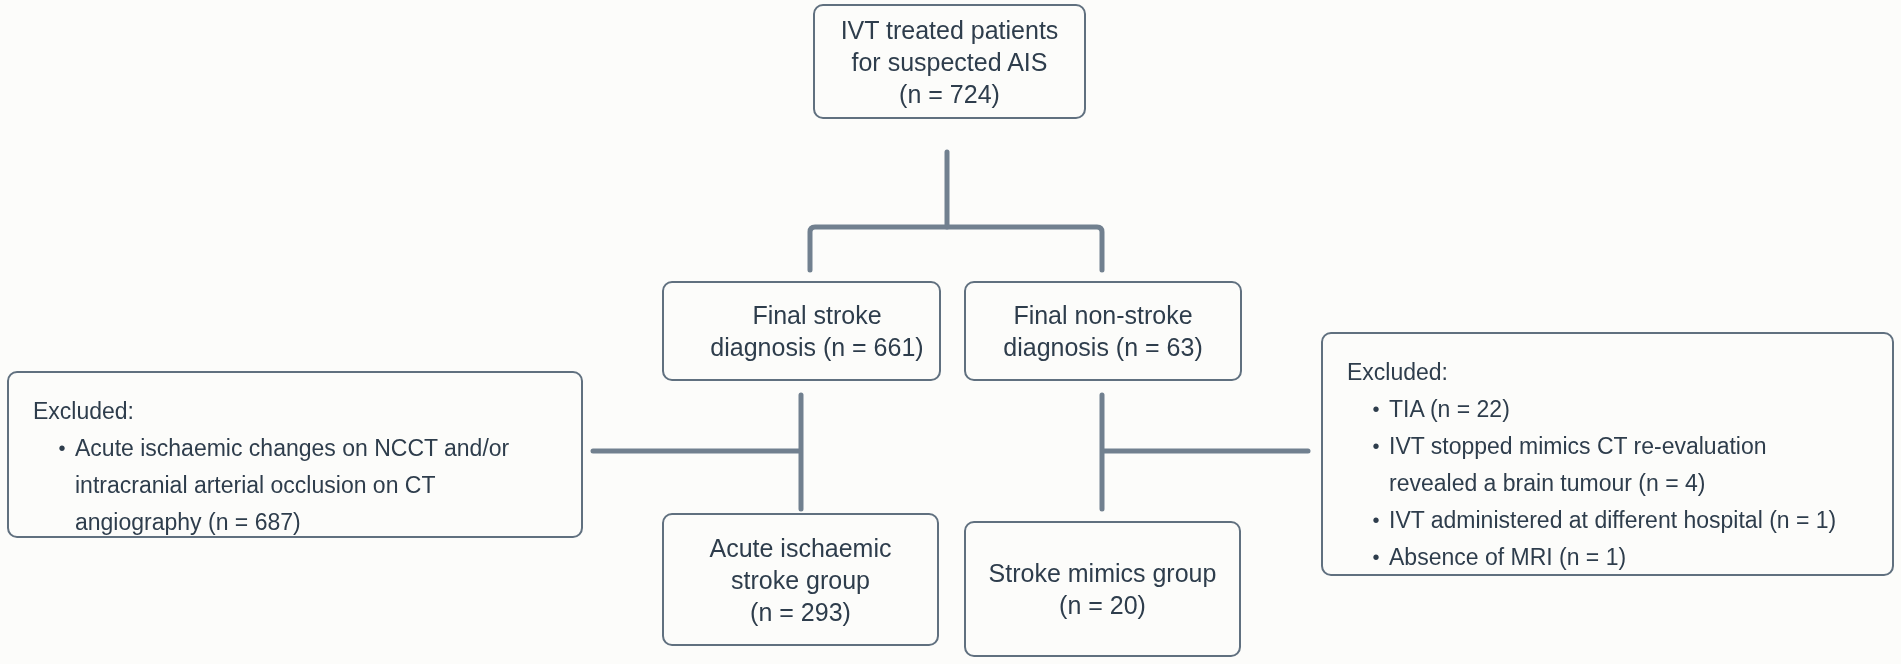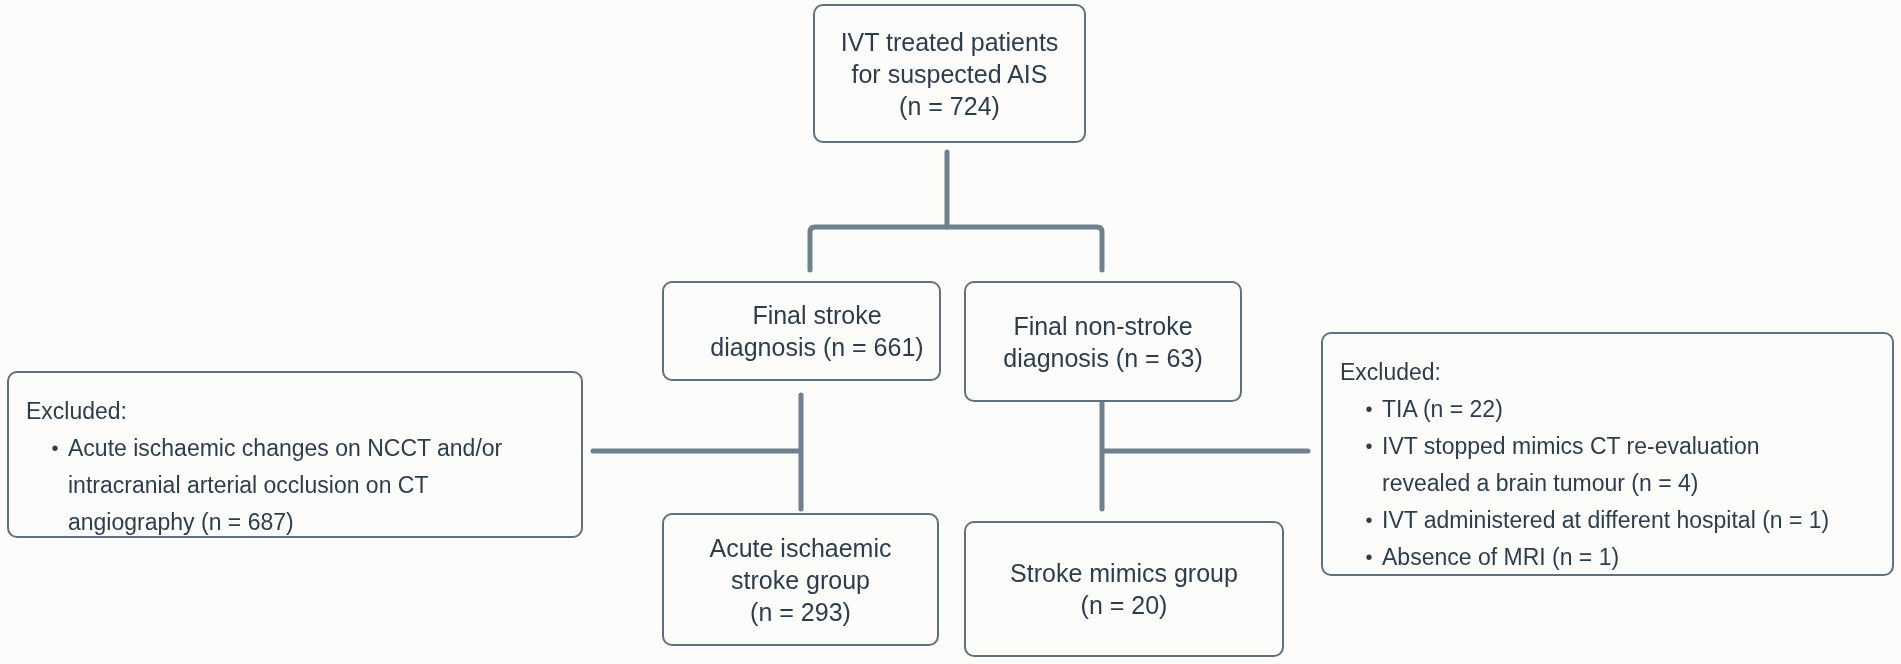--- a/index.html
+++ b/index.html
@@ -45,44 +45,44 @@
     align-items:center;
     justify-content:center;
     text-align:center;
     font-size:25px;
     line-height:32px;
   }
   .node.center .tline{display:block;white-space:nowrap;}
   .node.excluded{
     font-size:23px;
     line-height:37px;
-    padding:20px 10px 0 17px;
+    padding:20px 10px 0 24px;
     border-radius:10px;
   }
   .bullets{list-style:none;}
   .bullet{
     display:flex;
     align-items:flex-start;
   }
   .bullet .dot{
     width:26px;
     margin-left:16px;
     flex:0 0 26px;
     text-align:center;
     font-size:20px;
   }
   .bullet .btext{flex:1 1 auto;}
   .bullet .bline{display:block;white-space:nowrap;}
 
   
-  #box-top{left:813px;top:4px;width:273px;height:139px;}
+  #box-top{left:813px;top:4px;width:273px;height:115px;}
   #box-final-stroke{left:662px;top:281px;width:279px;height:100px;padding-left:31px;}
-  #box-final-non-stroke{left:964px;top:281px;width:278px;height:121px;}
+  #box-final-non-stroke{left:964px;top:281px;width:278px;height:100px;}
   #box-acute{left:662px;top:513px;width:277px;height:133px;}
-  #box-mimics{left:964px;top:521px;width:320px;height:136px;}
+  #box-mimics{left:964px;top:521px;width:277px;height:136px;}
   #box-excluded-left{left:7px;top:371px;width:576px;height:167px;}
   #box-excluded-right{left:1321px;top:332px;width:573px;height:244px;}
 </style>
 </head>
 <body>
 
 <div class="canvas">
 
   <svg class="connectors" width="1901" height="664" viewBox="0 0 1901 664" xmlns="http://www.w3.org/2000/svg">
     <line x1="947" y1="152" x2="947" y2="227"></line>

